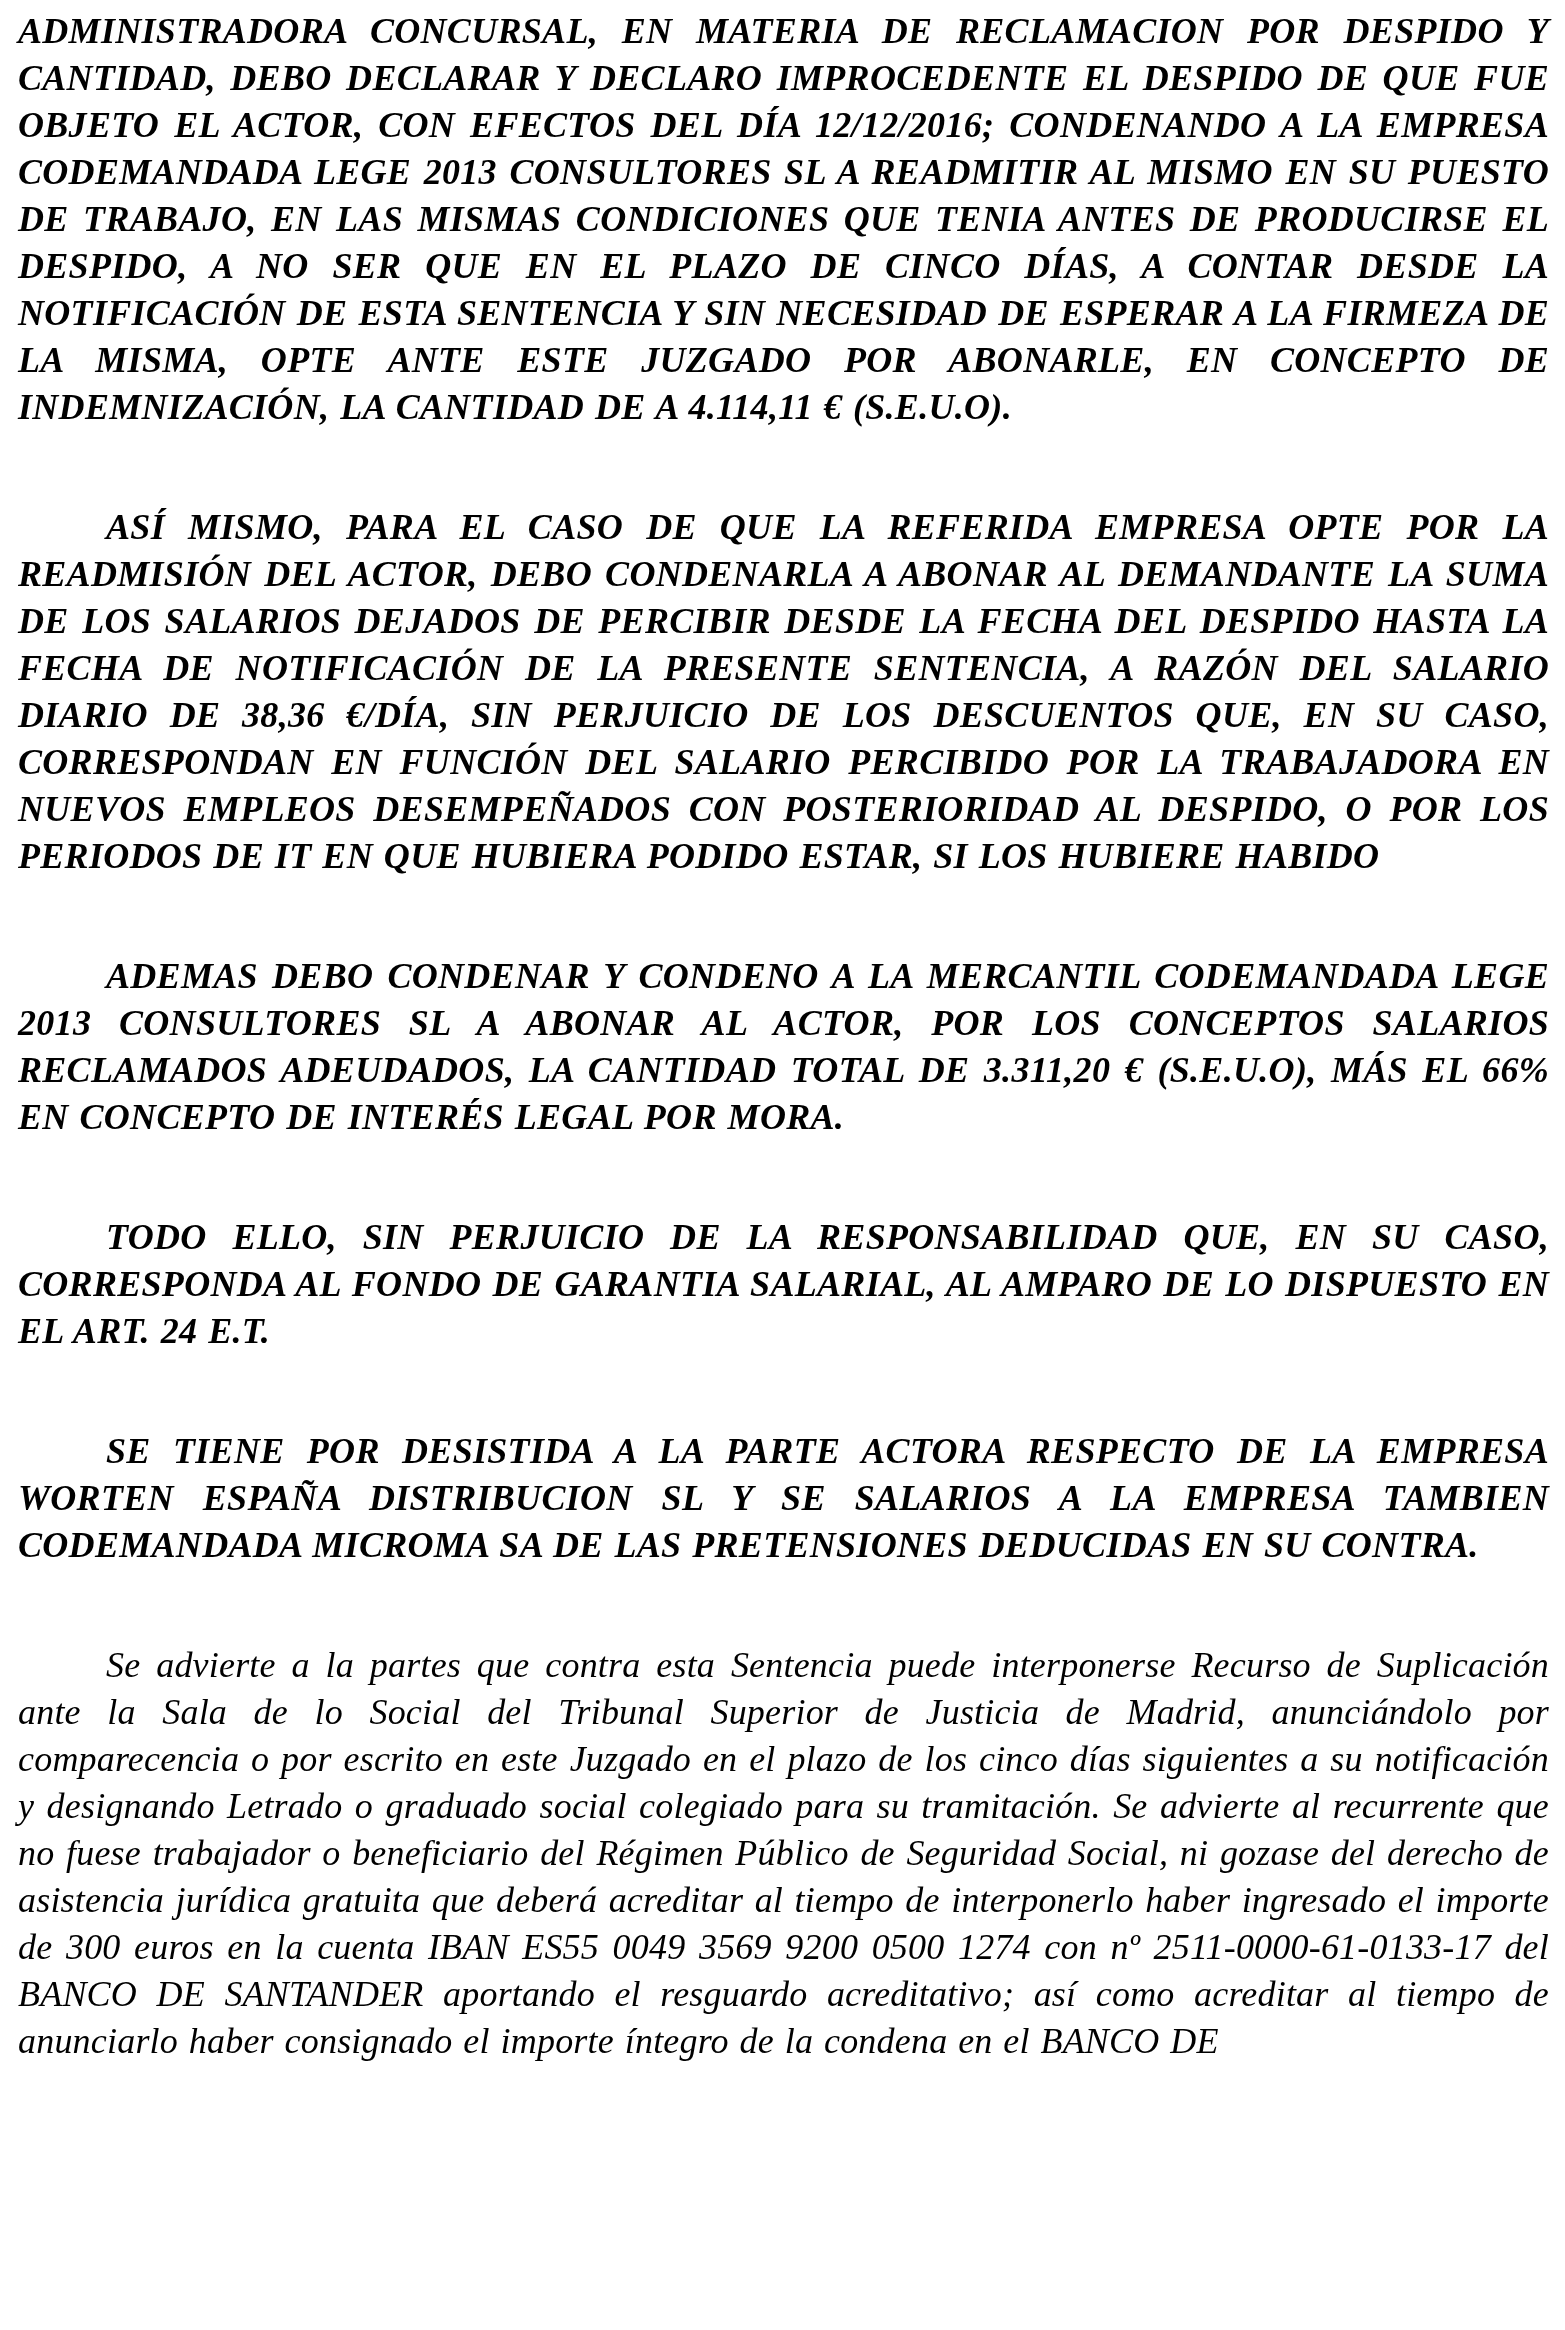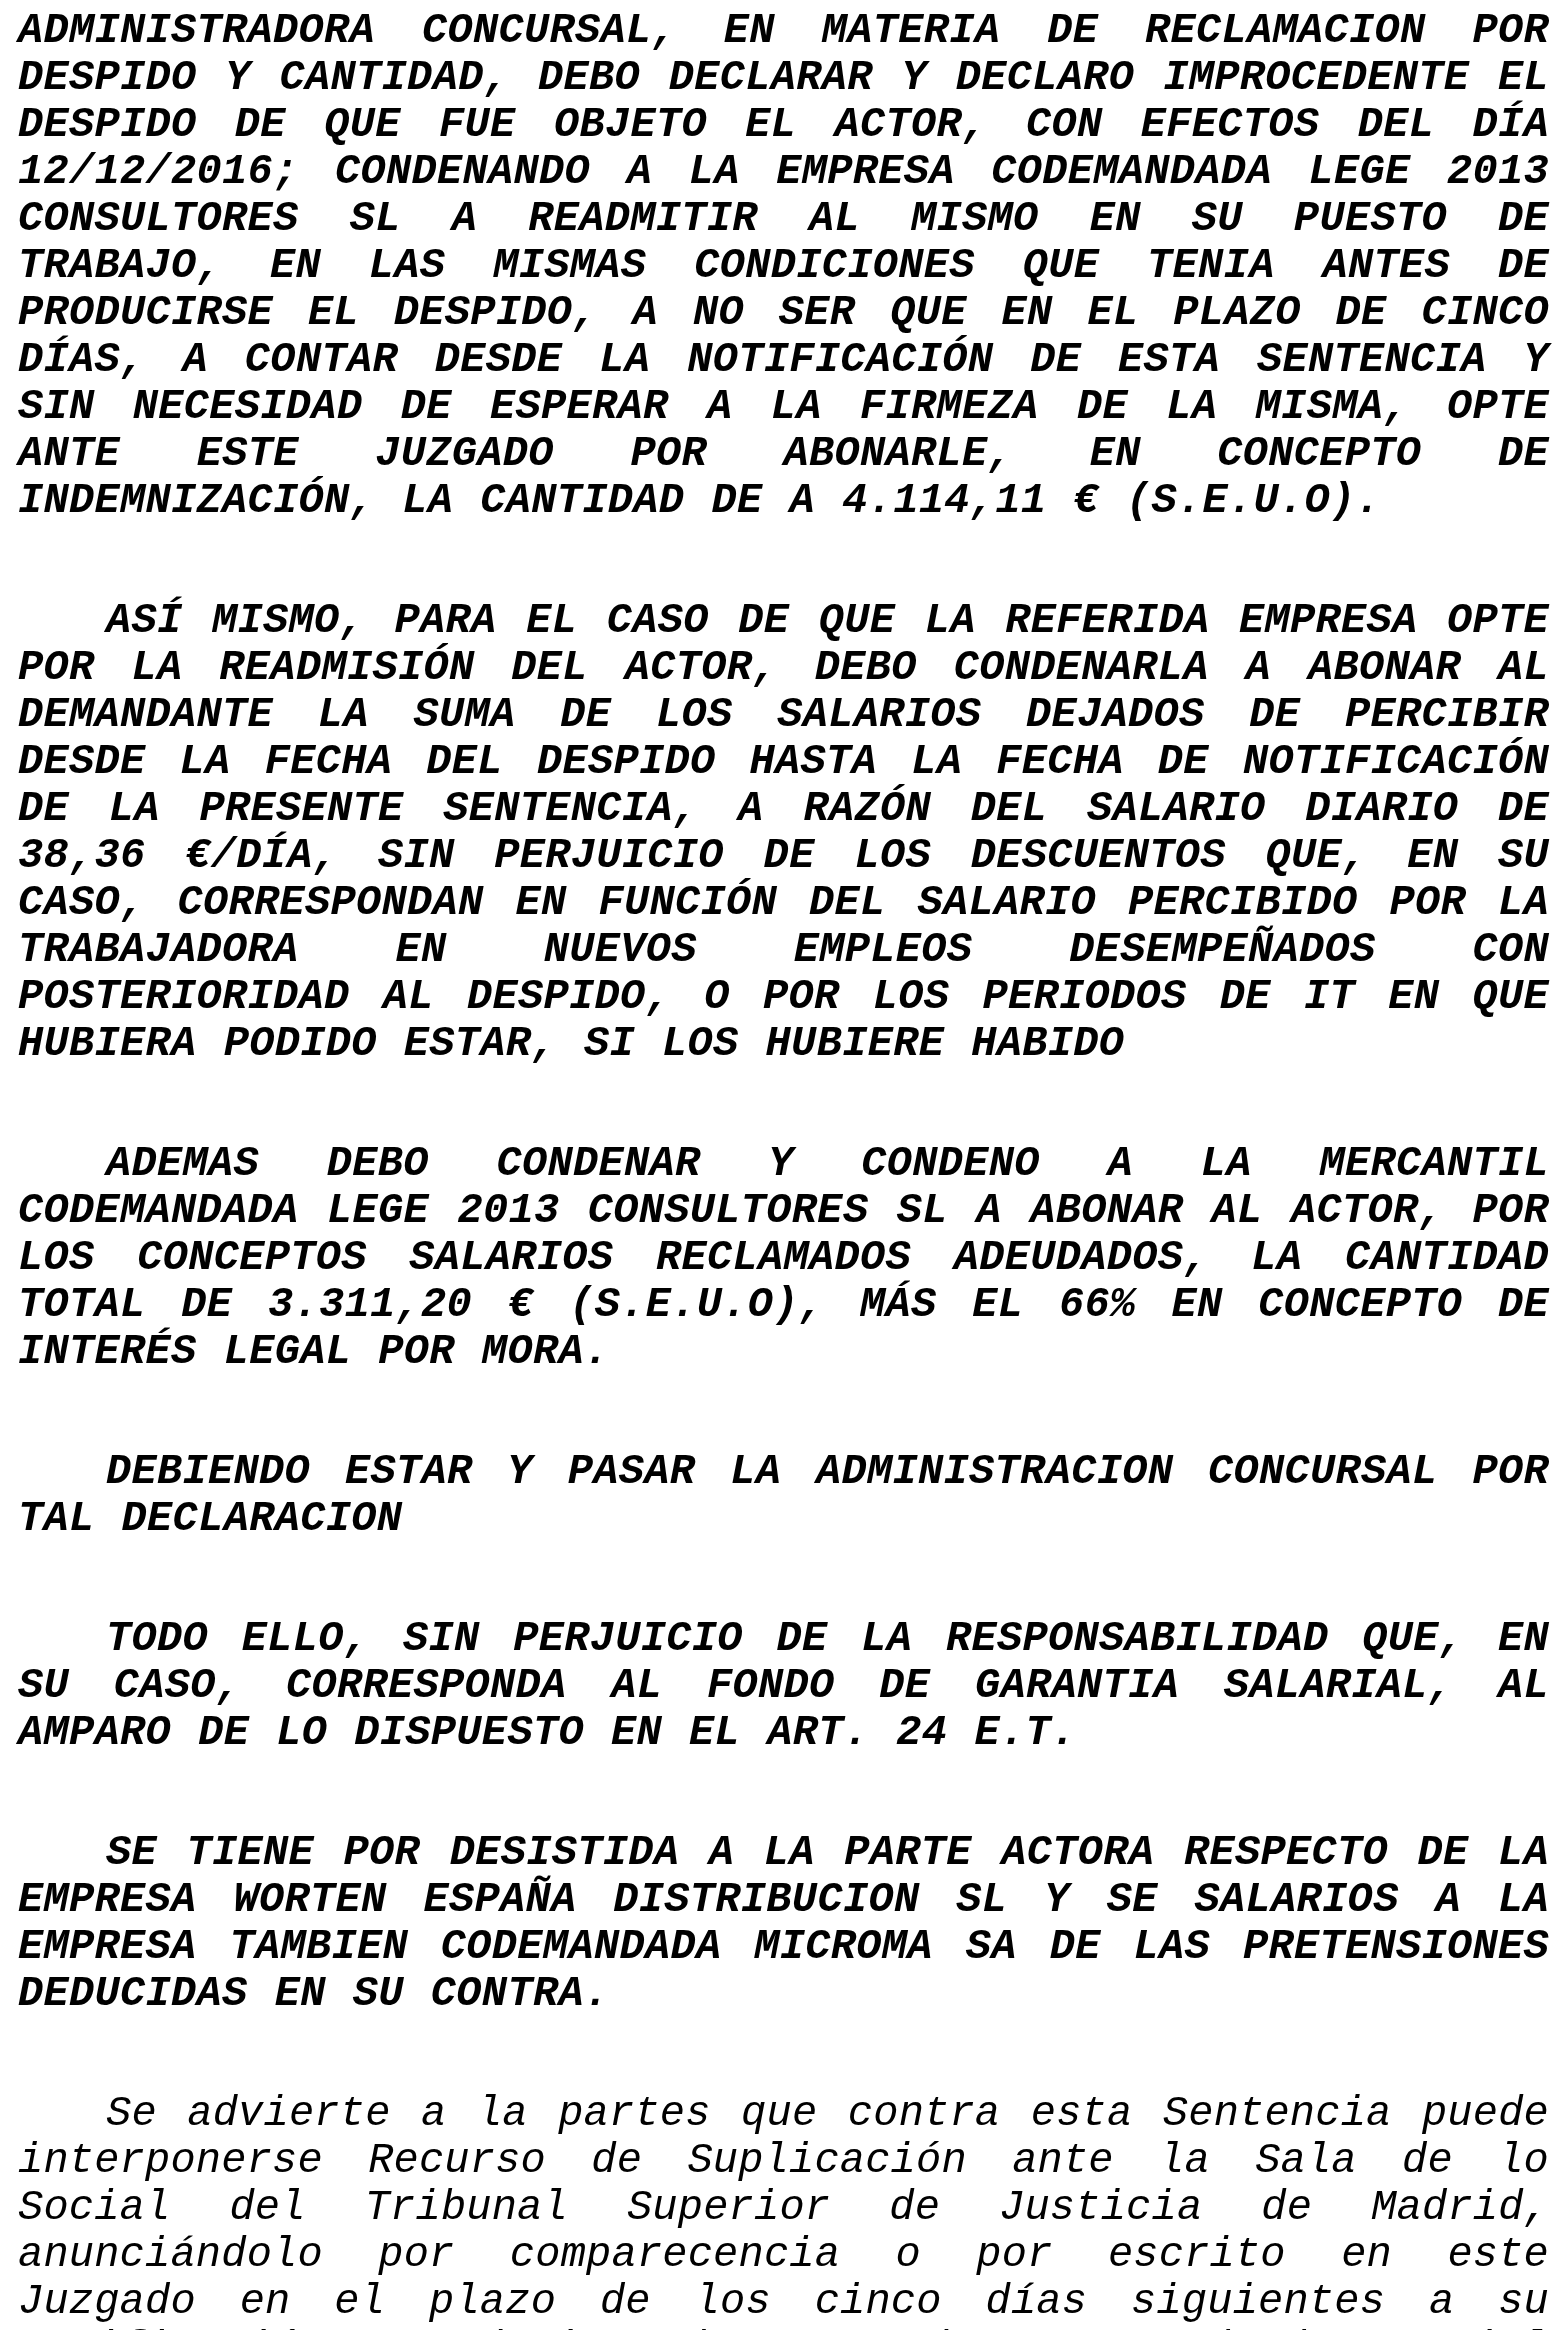--- a/index.html
+++ b/index.html
@@ -19,42 +19,40 @@
     width: 1565px;
     min-height: 2330px;
     padding: 8px 16px 4.9px 18px;
     background: #ffffff;
   }
   .para {
     margin: 0;
     text-align: justify;
     font-style: italic;
     font-weight: bold;
-    font-size: 42px;
+    font-size: 36px;
     line-height: 47px;
     letter-spacing: 0.3px;
     word-spacing: 1.6px;
-    font-family: Liberation Mono, monospace;
   }
   .para + .para {
     margin-top: 73px;
   }
   .para.indent {
     text-indent: 88px;
   }
   .para.regular {
     font-weight: normal;
     letter-spacing: 0.2px;
   }
 </style>
 </head>
 <body>
 
 <div class="page">
   <p class="para">ADMINISTRADORA CONCURSAL, EN MATERIA DE RECLAMACION POR DESPIDO Y CANTIDAD, DEBO DECLARAR Y DECLARO IMPROCEDENTE EL DESPIDO DE QUE FUE OBJETO EL ACTOR, CON EFECTOS DEL DÍA 12/12/2016; CONDENANDO A LA EMPRESA CODEMANDADA LEGE 2013 CONSULTORES SL A READMITIR AL MISMO EN SU PUESTO DE TRABAJO, EN LAS MISMAS CONDICIONES QUE TENIA ANTES DE PRODUCIRSE EL DESPIDO, A NO SER QUE EN EL PLAZO DE CINCO DÍAS, A CONTAR DESDE LA NOTIFICACIÓN DE ESTA SENTENCIA Y SIN NECESIDAD DE ESPERAR A LA FIRMEZA DE LA MISMA, OPTE ANTE ESTE JUZGADO POR ABONARLE, EN CONCEPTO DE INDEMNIZACIÓN, LA CANTIDAD DE A 4.114,11 € (S.E.U.O).</p>
   <p class="para indent">ASÍ MISMO, PARA EL CASO DE QUE LA REFERIDA EMPRESA OPTE POR LA READMISIÓN DEL ACTOR, DEBO CONDENARLA A ABONAR AL DEMANDANTE LA SUMA DE LOS SALARIOS DEJADOS DE PERCIBIR DESDE LA FECHA DEL DESPIDO HASTA LA FECHA DE NOTIFICACIÓN DE LA PRESENTE SENTENCIA, A RAZÓN DEL SALARIO DIARIO DE 38,36 €/DÍA, SIN PERJUICIO DE LOS DESCUENTOS QUE, EN SU CASO, CORRESPONDAN EN FUNCIÓN DEL SALARIO PERCIBIDO POR LA TRABAJADORA EN NUEVOS EMPLEOS DESEMPEÑADOS CON POSTERIORIDAD AL DESPIDO, O POR LOS PERIODOS DE IT EN QUE HUBIERA PODIDO ESTAR, SI LOS HUBIERE HABIDO</p>
   <p class="para indent">ADEMAS DEBO CONDENAR Y CONDENO A LA MERCANTIL CODEMANDADA LEGE 2013 CONSULTORES SL A ABONAR AL ACTOR, POR LOS CONCEPTOS SALARIOS RECLAMADOS ADEUDADOS, LA CANTIDAD TOTAL DE 3.311,20 € (S.E.U.O), MÁS EL 66% EN CONCEPTO DE INTERÉS LEGAL POR MORA.</p>
-  <p class="para indent">DEBIENDO ESTAR Y PASAR LA ADMINISTRACION CONCURSAL POR TAL DECLARACION</p>
   <p class="para indent">TODO ELLO, SIN PERJUICIO DE LA RESPONSABILIDAD QUE, EN SU CASO, CORRESPONDA AL FONDO DE GARANTIA SALARIAL, AL AMPARO DE LO DISPUESTO EN EL ART. 24 E.T.</p>
   <p class="para indent">SE TIENE POR DESISTIDA A LA PARTE ACTORA RESPECTO DE LA EMPRESA WORTEN ESPAÑA DISTRIBUCION SL Y SE SALARIOS A LA EMPRESA TAMBIEN CODEMANDADA MICROMA SA DE LAS PRETENSIONES DEDUCIDAS EN SU CONTRA.</p>
   <p class="para indent regular">Se advierte a la partes que contra esta Sentencia puede interponerse Recurso de Suplicación ante la Sala de lo Social del Tribunal Superior de Justicia de Madrid, anunciándolo por comparecencia o por escrito en este Juzgado en el plazo de los cinco días siguientes a su notificación y designando Letrado o graduado social colegiado para su tramitación. Se advierte al recurrente que no fuese trabajador o beneficiario del Régimen Público de Seguridad Social, ni gozase del derecho de asistencia jurídica gratuita que deberá acreditar al tiempo de interponerlo haber ingresado el importe de 300 euros en la cuenta IBAN ES55 0049 3569 9200 0500 1274 con nº 2511-0000-61-0133-17 del BANCO DE SANTANDER aportando el resguardo acreditativo; así como acreditar al tiempo de anunciarlo haber consignado el importe íntegro de la condena en el BANCO DE</p>
 </div>
 
 
 </body></html>

